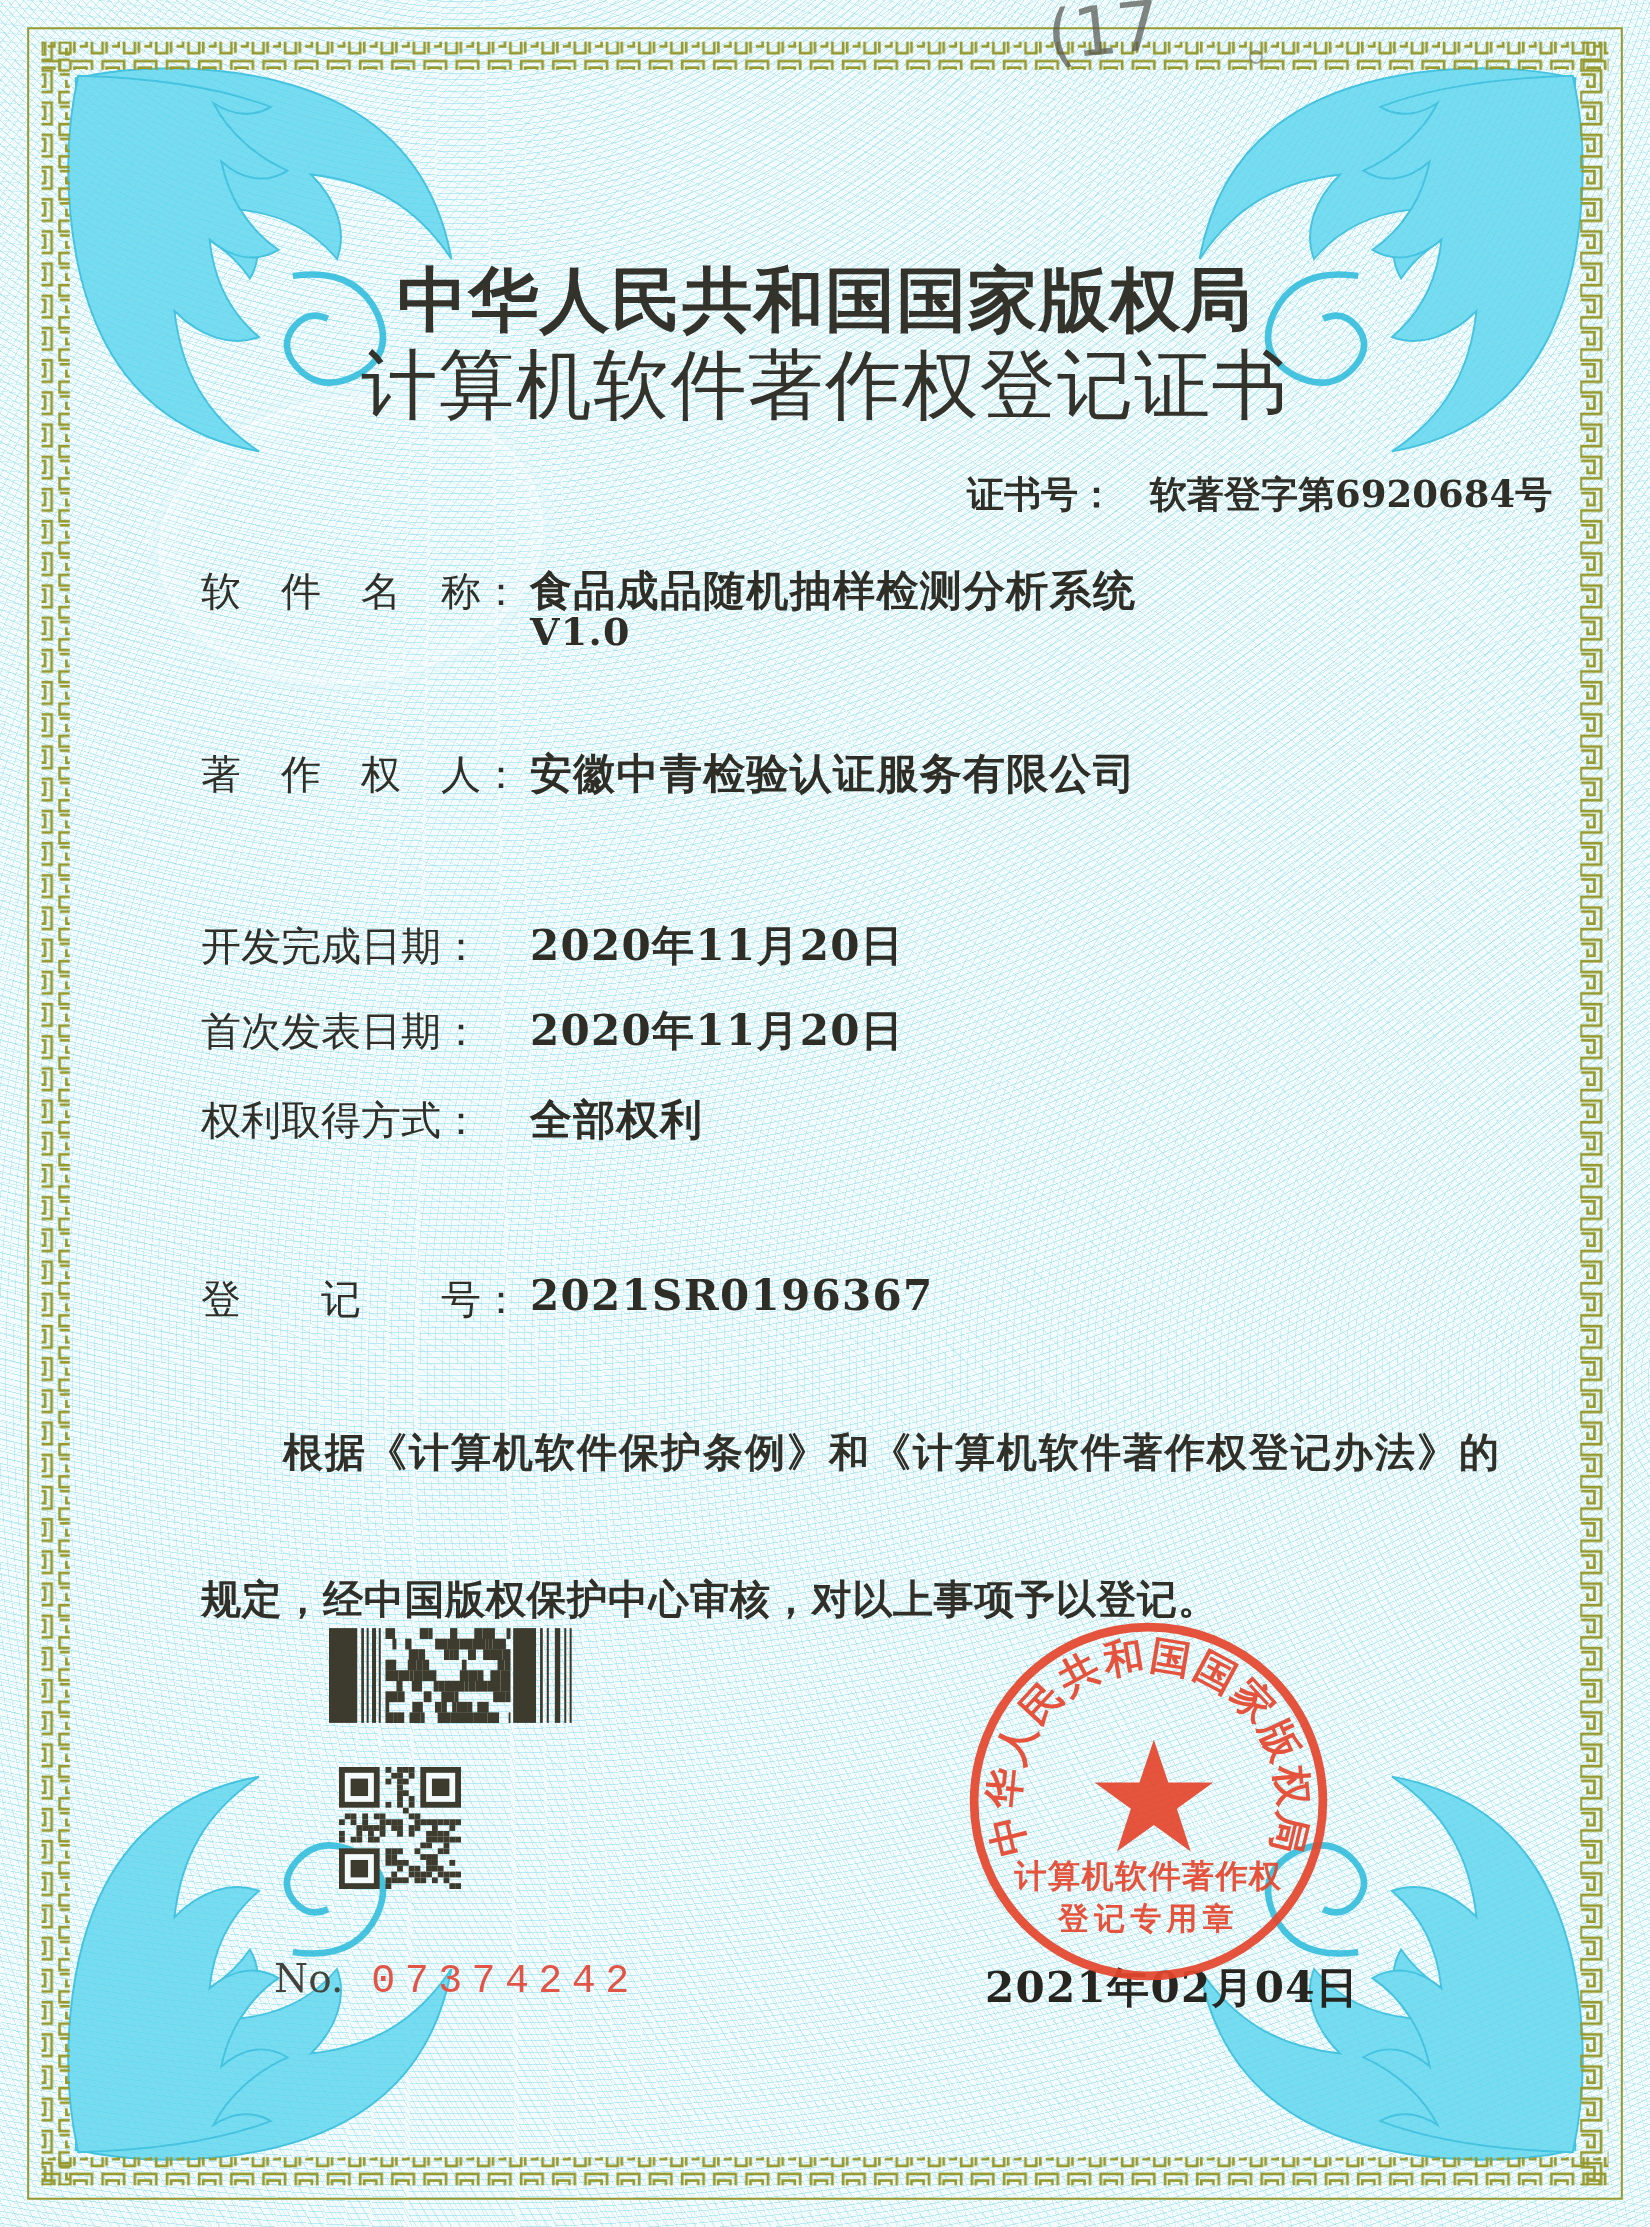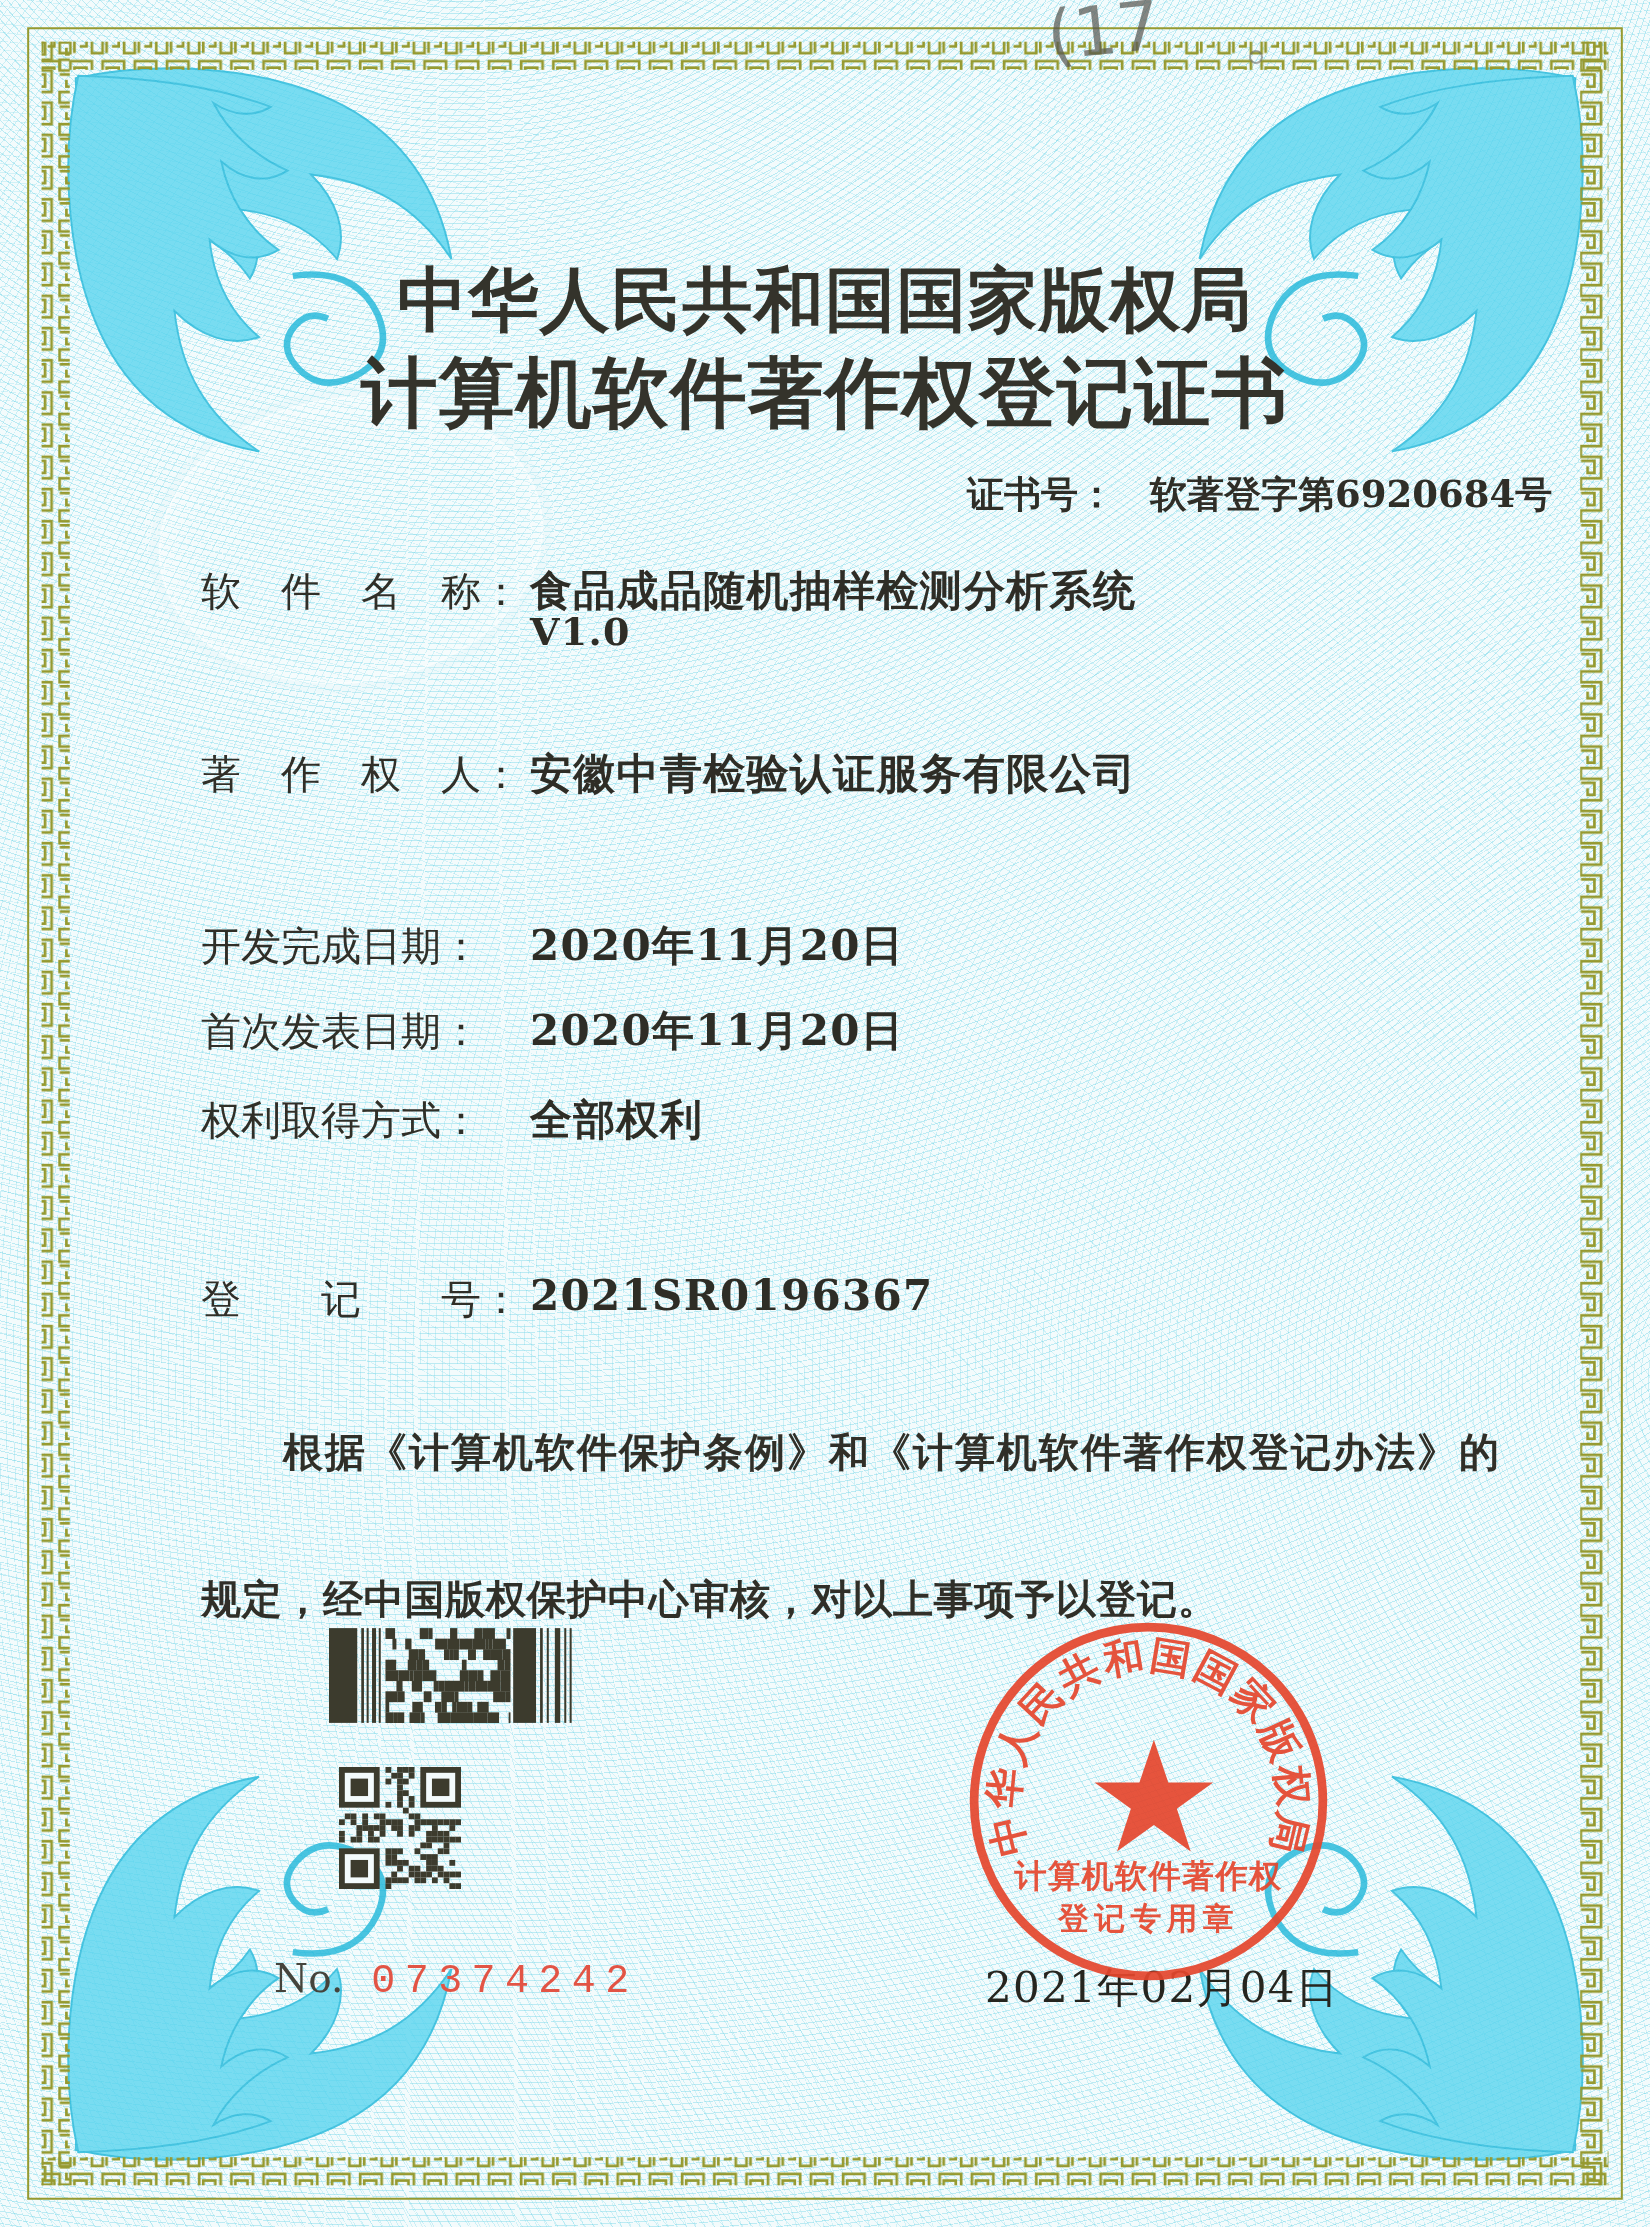--- a/index.html
+++ b/index.html
@@ -16,38 +16,38 @@
       repeating-radial-gradient(circle at 108% 62%, rgba(110,212,231,.30) 0 0.8px, rgba(255,255,255,0) 0.8px 7.4px),
       repeating-radial-gradient(circle at -15% 115%, rgba(110,212,231,.25) 0 0.8px, rgba(255,255,255,0) 0.8px 8.7px),
       #f3fbfc;
   }
   .abs{position:absolute;}
   .t1{
     left:0;top:254px;width:100%;text-align:center;
     font-size:70px;font-weight:700;color:#34332b;letter-spacing:1.3px;
   }
   .t2{
-    left:0;top:343px;width:100%;text-align:center;
-    font-size:76px;font-weight:700;color:#34332b;letter-spacing:1.3px;
+    left:0;top:335px;width:100%;text-align:center;
+    font-size:76px;font-weight:400;color:#34332b;letter-spacing:1.3px;
   }
   .certno{left:967px;top:470px;font-size:37px;font-weight:700;color:#2f2e27;white-space:nowrap;}
   .certno .v{margin-left:35px;}
   .row{position:absolute;left:201px;width:1315px;height:54px;white-space:nowrap;}
   .lab{position:absolute;left:0;top:0;font-size:40px;font-weight:400;color:#302f28;text-align:center;}
   .val{position:absolute;left:329px;top:-1.3px;font-size:42px;font-weight:700;color:#2e2d26;letter-spacing:1.3px;}
   .val2{left:530px;top:609px;font-size:38px;font-weight:700;color:#2e2d26;letter-spacing:1.3px;}
   .para{left:201px;width:1261px;font-size:40px;font-weight:700;color:#302f28;letter-spacing:0.7px;white-space:nowrap;}
   .para.l1{top:1425px;text-indent:82px;letter-spacing:2px;}
   .para.l2{top:1526px;margin-top:46px;}
   .no-line{left:274px;top:1956px;font-size:39px;color:#45443c;white-space:nowrap;}
   .no-line .digits{
     font-family:Liberation Mono, monospace;
     color:#e25445;font-size:40px;letter-spacing:9.4px;margin-left:28px;margin-top:40px;
   }
-  .issue-date{left:985px;top:1960px;font-size:42px;font-weight:400;color:#26251f;letter-spacing:1.3px;z-index:9;}
+  .issue-date{left:985px;top:1960px;font-size:42px;font-weight:700;color:#26251f;letter-spacing:1.3px;z-index:9;}
   .handnote{
     left:1047px;top:-9.4px;font-family:"DejaVu Sans","Liberation Sans",sans-serif;
     font-size:68px;color:rgba(88,88,82,.72);transform:rotate(-6deg);z-index:11;
   }
   .handnote-dot{
     left:1249px;top:50px;width:10px;height:10px;border:2px solid rgba(110,110,102,.6);
     border-radius:50%;z-index:11;
   }
   .watermark{
     left:158px;top:397px;width:382px;height:282px;border-radius:50%;

